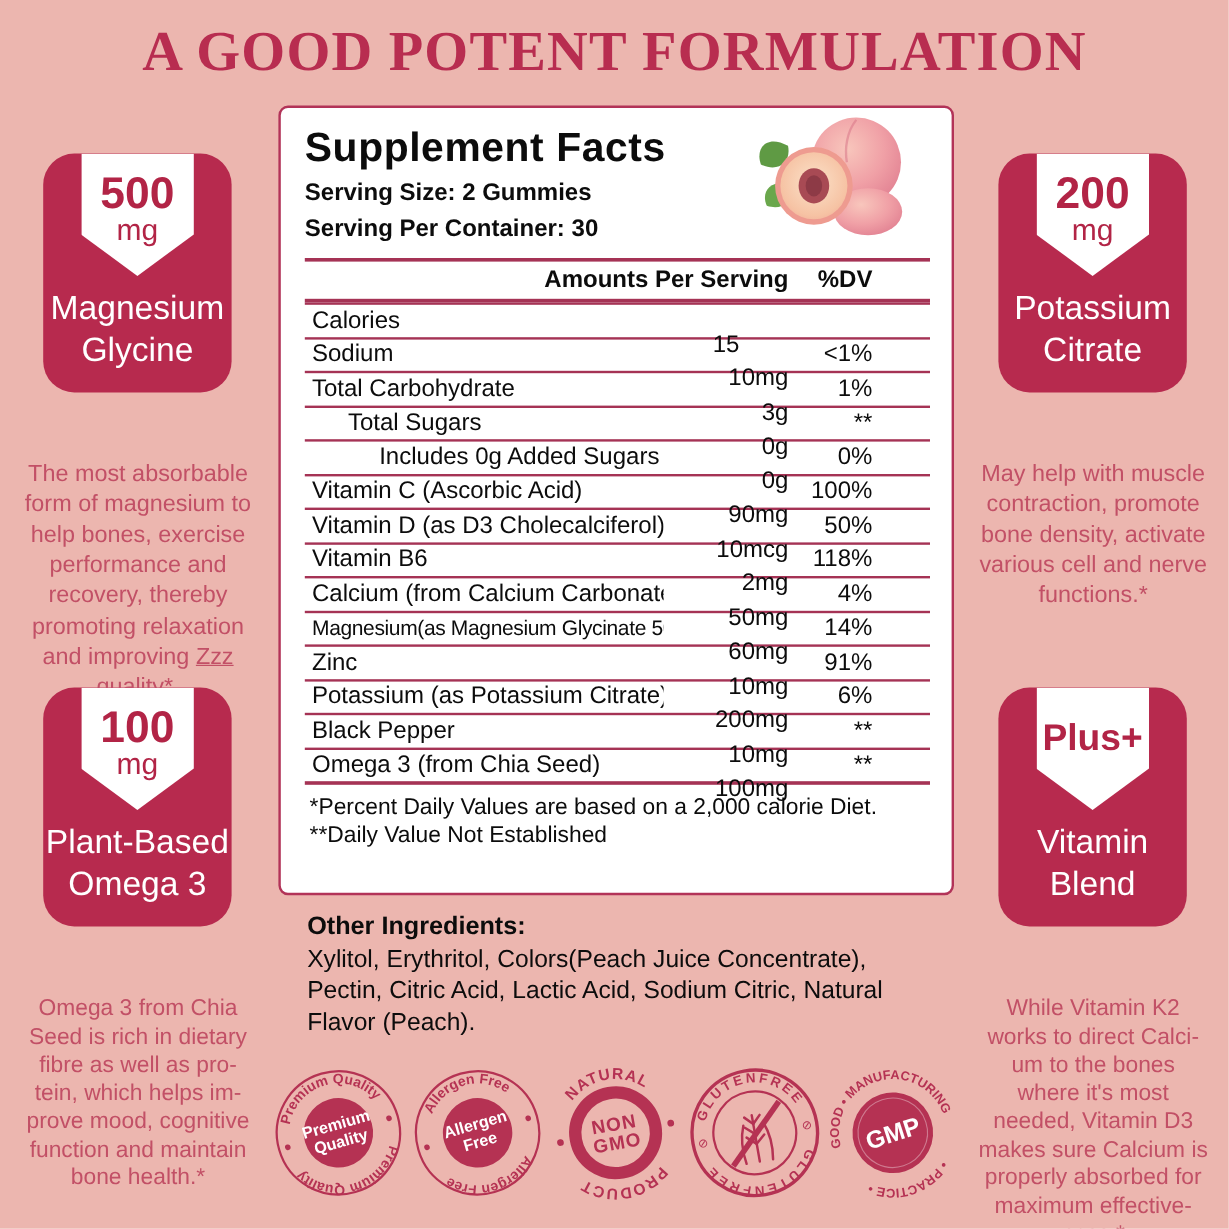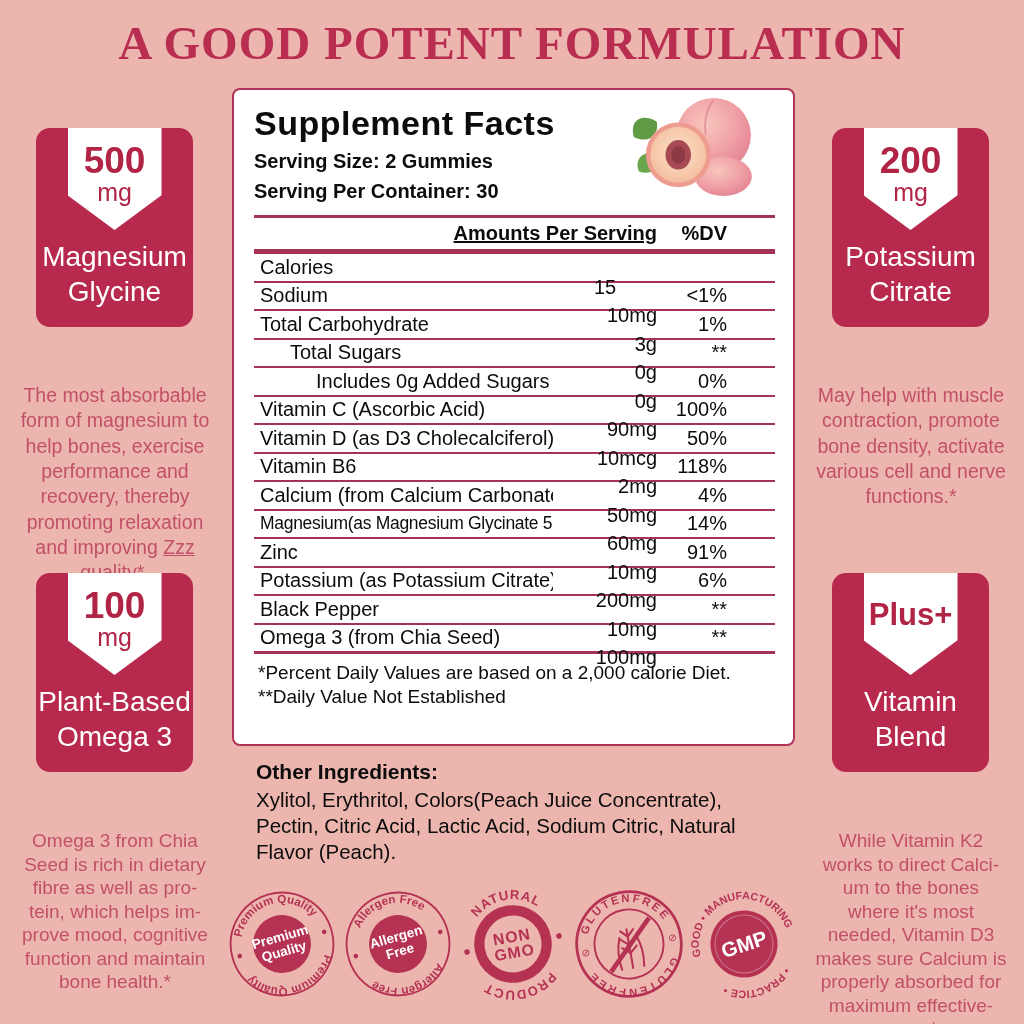--- a/index.html
+++ b/index.html
@@ -9,39 +9,39 @@
         font-family:"Liberation Serif",serif;font-weight:bold;font-size:47px;
         letter-spacing:1px;color:#b82d50;}
   
   .facts-panel{position:absolute;left:232px;top:88px;width:563px;height:658px;background:#ffffff;
         border:2px solid #b23358;border-radius:8px;box-sizing:border-box;padding:10px 18px 0 20px;}
   .facts-title{font-size:34px;font-weight:bold;color:#0c0c0c;margin-top:4px;letter-spacing:.5px;}
   .serving-line{font-size:20px;font-weight:bold;color:#0c0c0c;margin-top:7px;}
   .peach-art{position:absolute;top:4px;right:38px;}
   .sep{border:0;border-top:3px solid #a53355;margin:0;}
   .ft-header{display:flex;align-items:center;height:31px;font-size:20px;font-weight:bold;color:#0c0c0c;}
-  .ft-header .hdr-amt{margin-left:auto;text-decoration:underline;}
+  .ft-header .hdr-amt{margin-left:auto;}
   .ft-header .dv-cell{font-weight:bold;}
   .ft-row{display:flex;align-items:center;height:26.5px;border-top:2px solid #a53355;
         font-size:20px;color:#0c0c0c;}
   .ft-row:first-child{border-top:0;}
   .lbl{flex:1;padding-left:6px;white-space:nowrap;overflow:hidden;}
   .ind1 .lbl{padding-left:36px;}
   .ind2 .lbl{padding-left:62px;}
   .tight .lbl{font-size:17.5px;letter-spacing:-.3px;}
   .amt{width:104px;text-align:right;white-space:nowrap;margin-top:40px;}
   .amt.center{text-align:center;}
   .dv-cell{width:70px;text-align:right;margin-right:48px;white-space:nowrap;}
   .footnotes{padding:7px 0 0 4px;font-size:19px;line-height:1.28;color:#0c0c0c;}
   
   .other-ing{position:absolute;left:256px;top:760px;width:510px;color:#0c0c0c;}
   .other-ing .oi-head{font-size:21px;font-weight:bold;}
   .other-ing .oi-text{font-size:20.5px;line-height:1.28;margin-top:3px;}
   
-  .badge{position:absolute;width:157px;height:199px;background:#b72a4e;border-radius:14px;}
+  .badge{position:absolute;width:157px;height:199px;background:#b72a4e;border-radius:26px;}
   .ribbon{position:absolute;top:0;left:50%;transform:translateX(-50%);width:94px;height:102px;
         background:#ffffff;clip-path:polygon(0 0,100% 0,100% 66%,50% 100%,0 66%);
         text-align:center;box-sizing:border-box;padding-top:14px;}
   .ribbon .val{font-size:37px;font-weight:bold;color:#b22446;line-height:1;}
   .ribbon .val.small{font-size:31px;}
   .ribbon .unit{font-size:25px;color:#b22446;line-height:1.1;}
   .badge-label{position:absolute;left:0;bottom:18px;width:100%;text-align:center;color:#ffffff;
         font-size:28px;line-height:1.25;}
   .desc{position:absolute;width:200px;text-align:center;color:#c25066;font-size:19.5px;line-height:1.3;margin-top:43px;}
   .desc.pre{white-space:pre-line;font-size:19px;line-height:1.24;}

